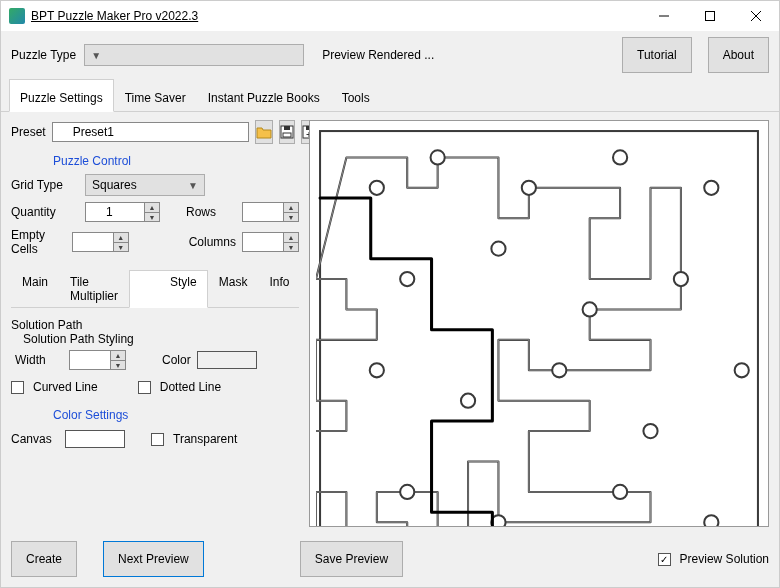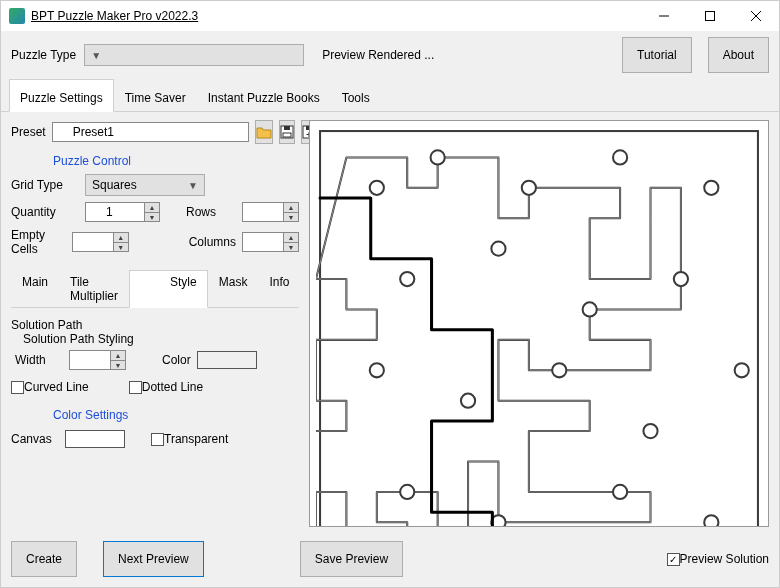--- a/index.html
+++ b/index.html
@@ -37,21 +37,21 @@
   .subtab { padding: 4px 10px 5px; color: #000; border: 1px solid transparent; border-bottom: none; margin-bottom: -1px; }
   .subtab.active { background: #fff; border-color: #d0d0d0; border-bottom: 1px solid #fff; padding-left: 40px; }
 
   .fieldset { border: none; padding: 4px 0; }
   .spin { display: flex; align-items: center; }
   .spin .input { width: 60px; }
   .spin .arrows { display: flex; flex-direction: column; border: 1px solid #888; border-left: none; }
   .spin .arrows span { width: 14px; height: 9px; background: #e1e1e1; font-size: 7px; line-height: 9px; text-align: center; color: #444; }
   .spin .arrows span + span { border-top: 1px solid #888; }
 
-  .check { display: inline-flex; align-items: center; gap: 0; }
+  .check { display: inline-flex; align-items: center; gap: 9px; }
   .check .box { width: 13px; height: 13px; border: 1px solid #555; background: #fff; display: inline-flex; align-items: center; justify-content: center; font-size: 10px; }
   .swatch { width: 60px; height: 18px; border: 1px solid #555; }
 
   .bottombar { display: flex; align-items: center; padding: 6px 10px 10px; gap: 18px; }
   .bottombar .spacer { flex: 1; }
   .btn.primary { border: 1px solid #0078d7; }
 
   
   .maze { position: absolute; inset: 6px; }
   .maze rect.wall { fill: none; stroke: #3a3a3a; stroke-width: 2; stroke-linecap: round; }

